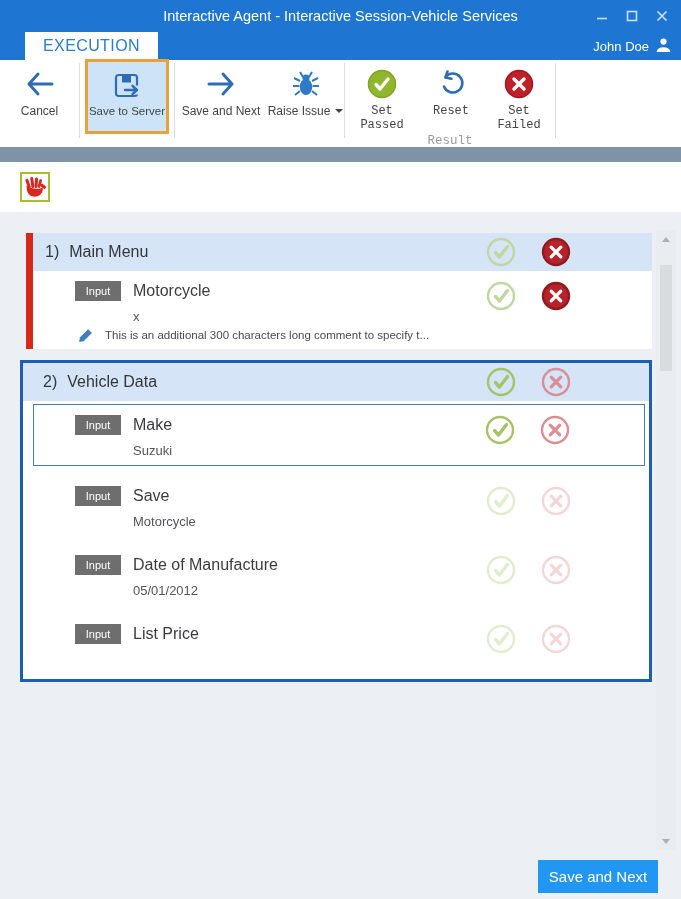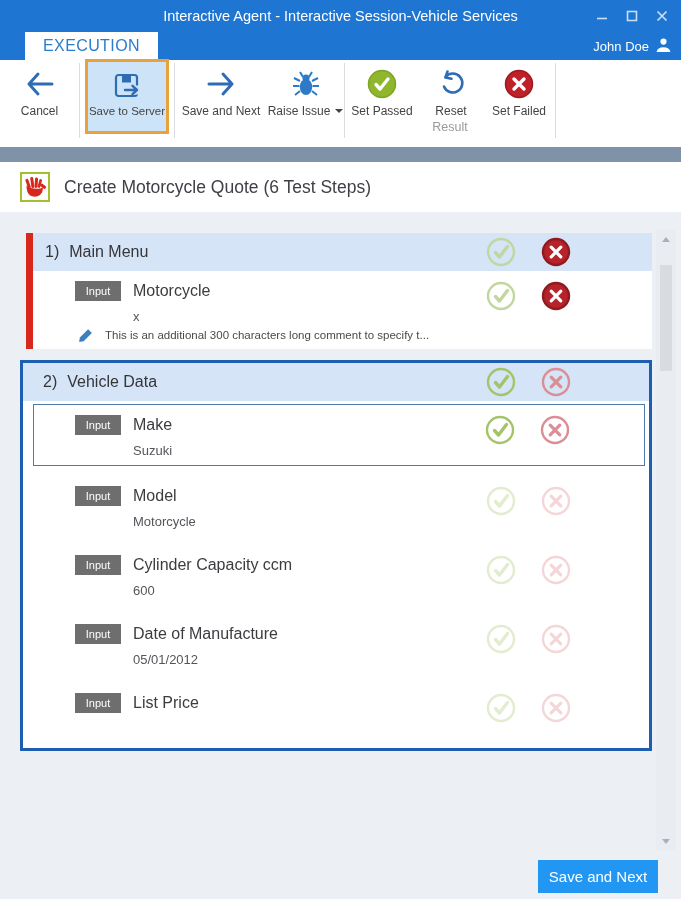--- a/index.html
+++ b/index.html
@@ -22,21 +22,21 @@
     padding:0 18px; }
   .userbox { position:absolute; right:9px; bottom:4px; display:flex;
     align-items:center; gap:6px; color:#fff; font-size:13px; }
 
   
   .toolbar { height:80px; background:#fff; display:flex; position:relative; }
   .tsep { width:1px; background:#d9dde2; margin:3px 0 2px 0; }
   .tgroup { display:flex; justify-content:center; }
   .g1 { width:79px; } .g2 { width:94px; align-items:flex-start; }
   .g3 { width:169px; } .g5 { flex:1; }
-  .g4 { width:210px; display:flex; flex-direction:column; align-items:center; }
+  .g4 { width:210px; display:flex; flex-direction:column; align-items:center;font-family:Liberation Mono, monospace; }
   .g4-buttons { display:flex; }
   .tbtn { background:none; border:none; display:flex; flex-direction:column;
     align-items:center; padding-top:9px; gap:5px; font-size:12px; color:#444;
     font-family:inherit; cursor:pointer; }
   .tbtn .ticon { height:30px; display:flex; align-items:center; justify-content:center; }
   .btn-w1 { width:78px; } .btn-w2 { width:92px; } .btn-w3 { width:77px; }
   .btn-w4 { width:66px; } .btn-w5 { width:64px; } .btn-w6 { width:72px; }
   .highlight-box { margin-top:-1px; width:84px; height:75px; background:#cde3f8;
     border:3px solid #e9a23b; gap:4px; font-size:11.5px; }
   .lblrow { display:flex; align-items:center; gap:5px; }
@@ -261,21 +261,20 @@
         <g fill="#d8281e">
           <rect x="3.6" y="3.6" width="3" height="10" rx="1.5" transform="rotate(-20 5.1 8.6)"></rect>
           <rect x="7.8" y="2.0" width="3" height="11" rx="1.5" transform="rotate(-8 9.3 7.5)"></rect>
           <rect x="11.8" y="2.4" width="3" height="10.5" rx="1.5" transform="rotate(4 13.3 7.7)"></rect>
           <rect x="15.4" y="4.0" width="2.8" height="9" rx="1.4" transform="rotate(15 16.8 8.5)"></rect>
           <path d="M3.5 10.5 C3.5 16 5 20.5 10 21.5 C14.5 22.3 18.5 20 19.5 16 L20 12.5 C15.5 14.8 7.5 14 3.5 10.5 Z"></path>
           <rect x="17" y="9.5" width="6.5" height="3.2" rx="1.6" transform="rotate(38 20 11)"></rect>
         </g>
       </svg>
     </span>
-    <span class="page-title">Create Motorcycle Quote (6 Test Steps)</span>
   </div>
 
   <div class="content">
     <div class="steps">
   <div class="section failed">
     <div class="sec-header">
       <span class="step-number">1)</span>
       <span class="step-name">Main Menu</span>
       <span class="iconpair">
         <span class="icon-check s-light">
@@ -354,58 +353,39 @@
                     <circle class="c" cx="15" cy="15" r="13"></circle>
                     <path class="m" d="M10.2 10.2 L19.8 19.8 M19.8 10.2 L10.2 19.8"></path>
                   </svg>
                 </span>
     </span>
     <span class="row-value">Suzuki</span>
     
   </div>
 
   <div class="row">
-    <span class="badge">Input</span><span class="row-label">Model</span>
+    <span class="badge">Input</span><span class="row-label">Save</span>
     <span class="iconpair">
       <span class="icon-check s-faint">
                   <svg width="30" height="30" viewBox="0 0 30 30">
                     <circle class="c" cx="15" cy="15" r="13"></circle>
                     <path class="m" d="M9.5 15.5 l4 4.5 l8 -10.5"></path>
                   </svg>
                 </span>
       <span class="icon-x s-faint">
                   <svg width="30" height="30" viewBox="0 0 30 30">
                     <circle class="c" cx="15" cy="15" r="13"></circle>
                     <path class="m" d="M10.2 10.2 L19.8 19.8 M19.8 10.2 L10.2 19.8"></path>
                   </svg>
                 </span>
     </span>
     <span class="row-value">Motorcycle</span>
     
   </div>
 
-  <div class="row">
-    <span class="badge">Input</span><span class="row-label">Cylinder Capacity ccm</span>
-    <span class="iconpair">
-      <span class="icon-check s-faint">
-                  <svg width="30" height="30" viewBox="0 0 30 30">
-                    <circle class="c" cx="15" cy="15" r="13"></circle>
-                    <path class="m" d="M9.5 15.5 l4 4.5 l8 -10.5"></path>
-                  </svg>
-                </span>
-      <span class="icon-x s-faint">
-                  <svg width="30" height="30" viewBox="0 0 30 30">
-                    <circle class="c" cx="15" cy="15" r="13"></circle>
-                    <path class="m" d="M10.2 10.2 L19.8 19.8 M19.8 10.2 L10.2 19.8"></path>
-                  </svg>
-                </span>
-    </span>
-    <span class="row-value">600</span>
-    
-  </div>
 
 
   <div class="row">
     <span class="badge">Input</span><span class="row-label">Date of Manufacture</span>
     <span class="iconpair">
       <span class="icon-check s-faint">
                   <svg width="30" height="30" viewBox="0 0 30 30">
                     <circle class="c" cx="15" cy="15" r="13"></circle>
                     <path class="m" d="M9.5 15.5 l4 4.5 l8 -10.5"></path>
                   </svg>

